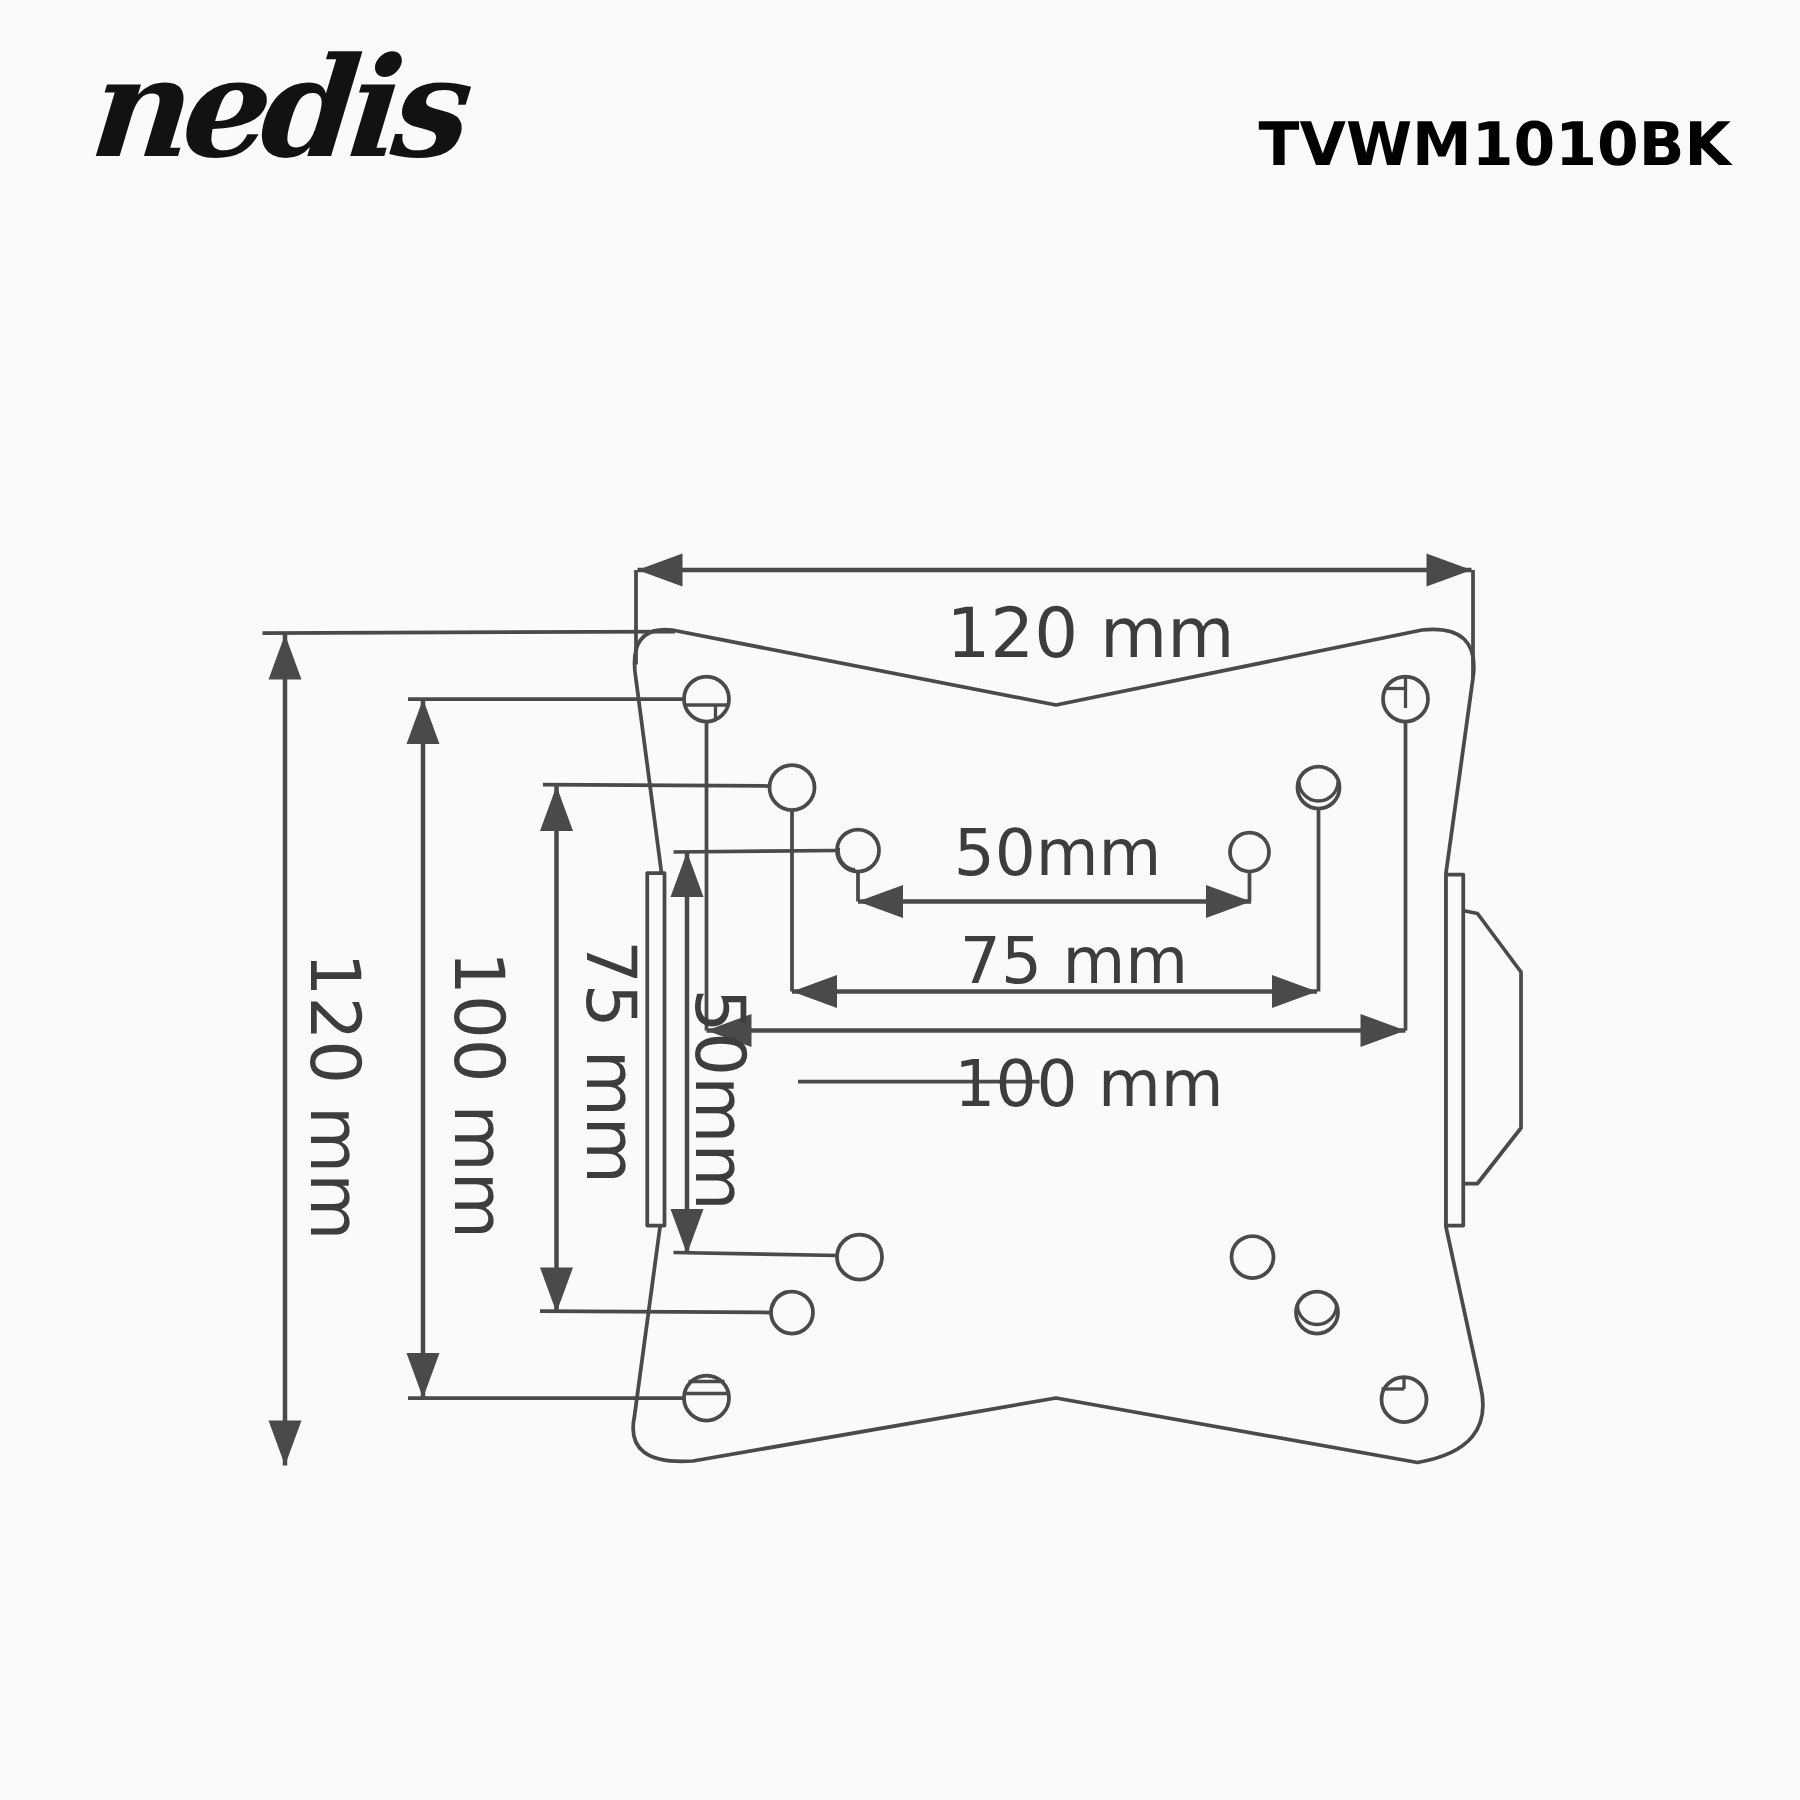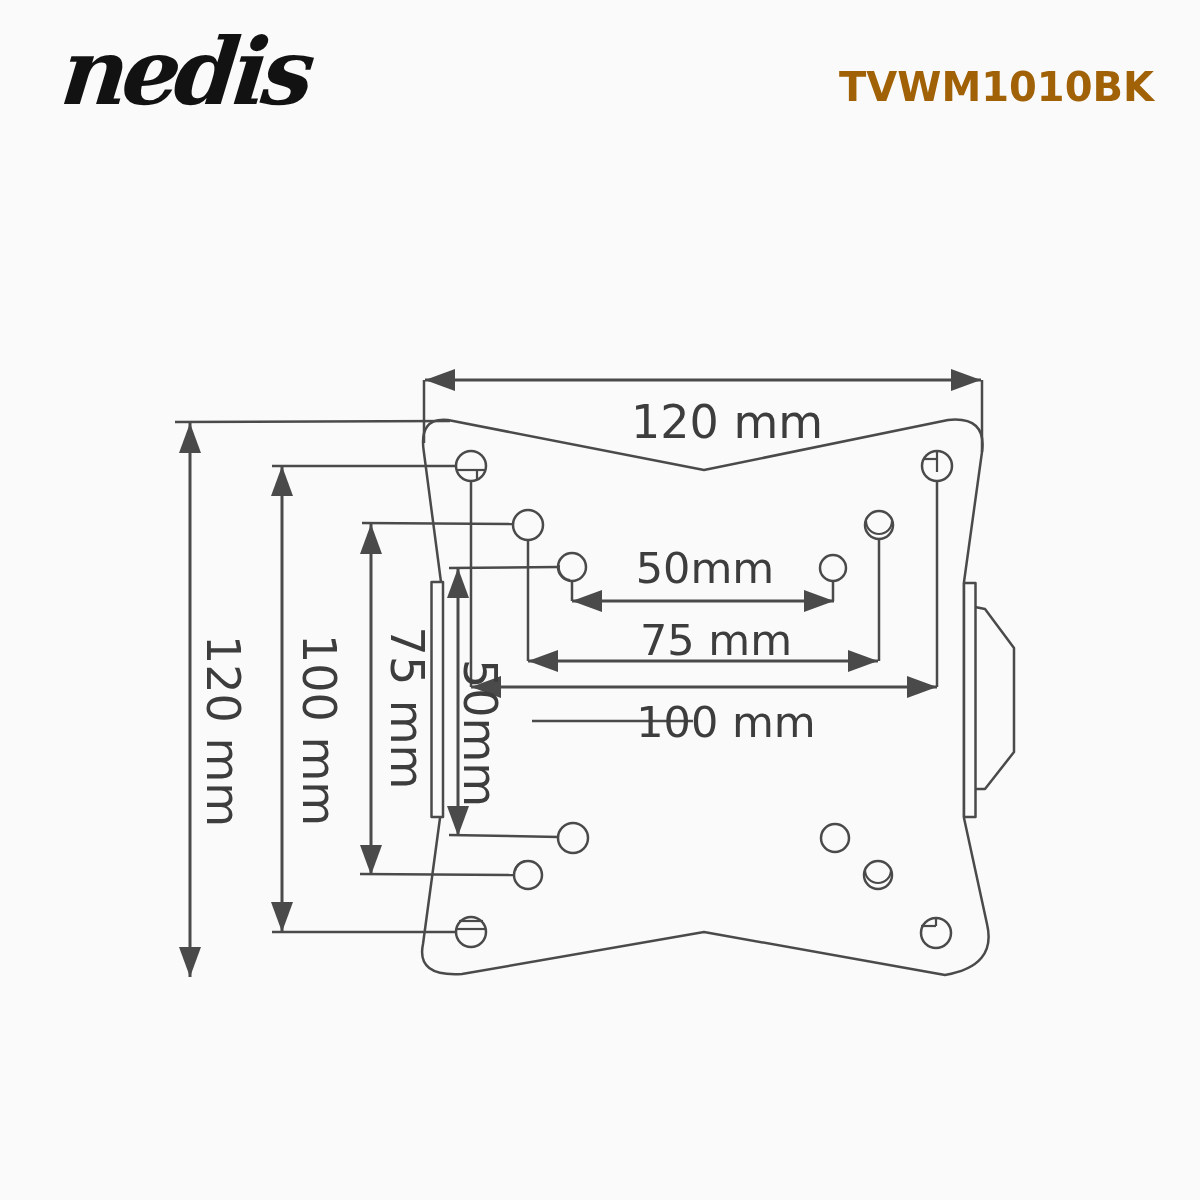--- a/index.html
+++ b/index.html
@@ -12,23 +12,23 @@
   .page{position:relative;width:1200px;height:1200px;}
   .brand{
     position:absolute;left:62px;top:18px;
     font-family:"DejaVu Serif", serif;
     font-style:italic;font-weight:bold;
     font-size:92px;color:#121212;
     letter-spacing:-6px;
     transform:skewX(-6deg);
   }
   .sku{
-    position:absolute;right:46px;top:64px;
+    position:absolute;right:46px;top:74px;
     font-family:"DejaVu Sans", sans-serif;
-    font-weight:bold;font-size:40px;color:#a16207;
+    font-weight:bold;font-size:40px;color:#000000;
     letter-spacing:0px;
   }
   svg{position:absolute;left:0;top:0;}
   .dimtext{
     font-family:"DejaVu Sans", sans-serif;
     font-size:43px;fill:#3d3d3d;
   }
   .dimtext-big{font-size:46px;}
 </style>
 </head>

